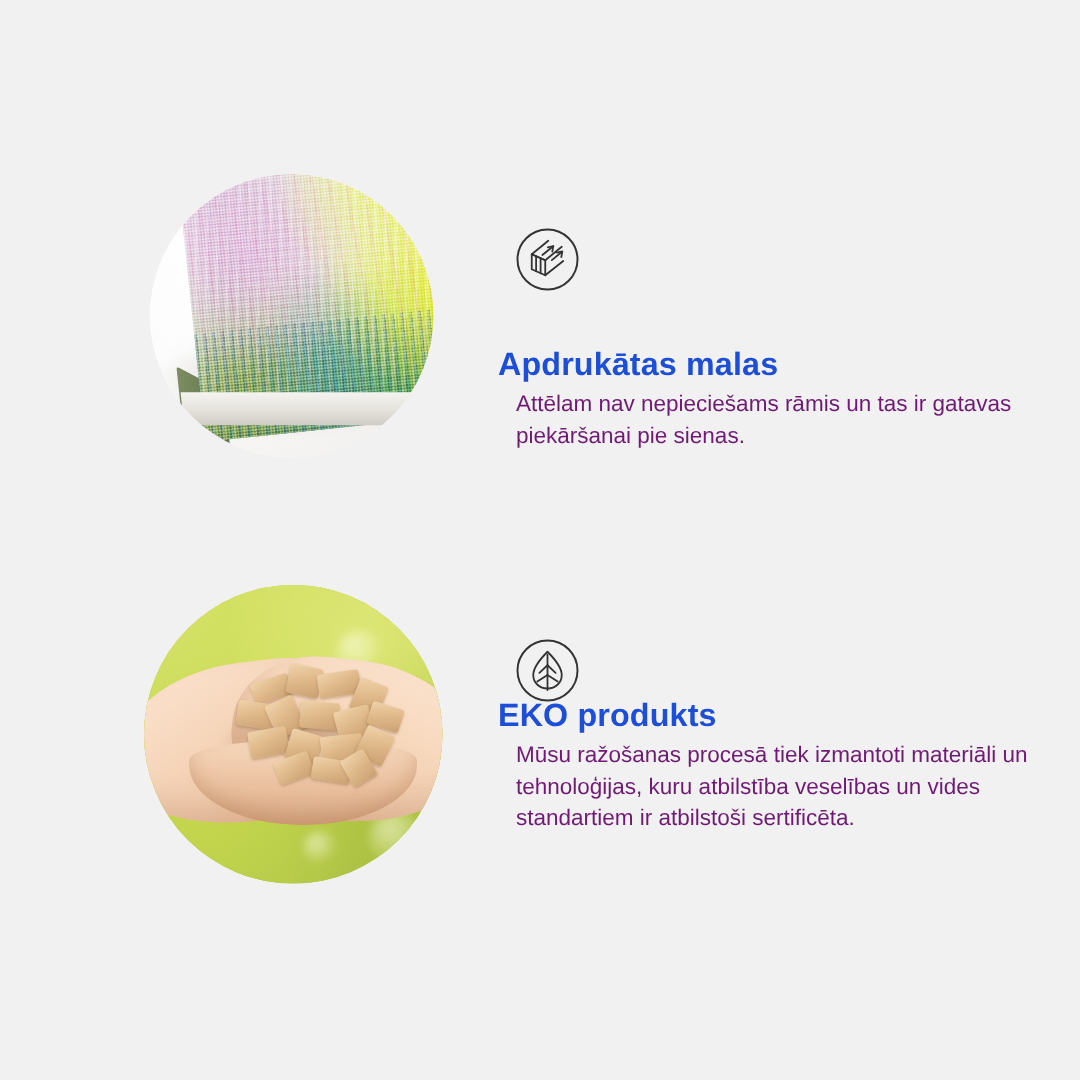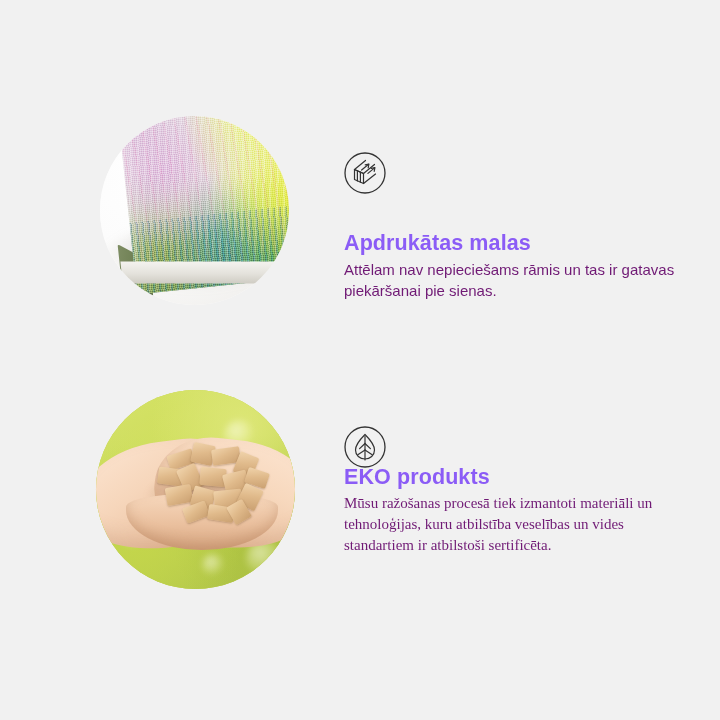--- a/index.html
+++ b/index.html
@@ -219,39 +219,39 @@
     left: 344px;
     top: 44px;
     width: 42px;
     height: 42px;
   }
   .icon-circle svg { display: block; }
 
   
   .feature-title {
     position: absolute;
-    left: 344px;
+    left: 332px;
     font-size: 21.5px;
     line-height: 26px;
-    color: #8b5cf6;
+    color: #1d4ed8;
     letter-spacing: 0.1px;
     white-space: nowrap;
   }
   .feature-desc {
     position: absolute;
     left: 344px;
     font-size: 15px;
     line-height: 21px;
     color: #701a75;
     width: 350px;
   }
   .f1-title { top: 104px; }
   .f1-desc  { top: 136px; }
   .f2-title { top: 64px; }
-  .f2-desc  { top: 96px; font-family: Liberation Serif, serif; }
+  .f2-desc  { top: 96px; }
 </style>
 </head>
 <body>
 
 <div class="page">
 
   <section class="feature feature-1">
 
     <div class="photo photo-1">
       <div class="plate"></div>

